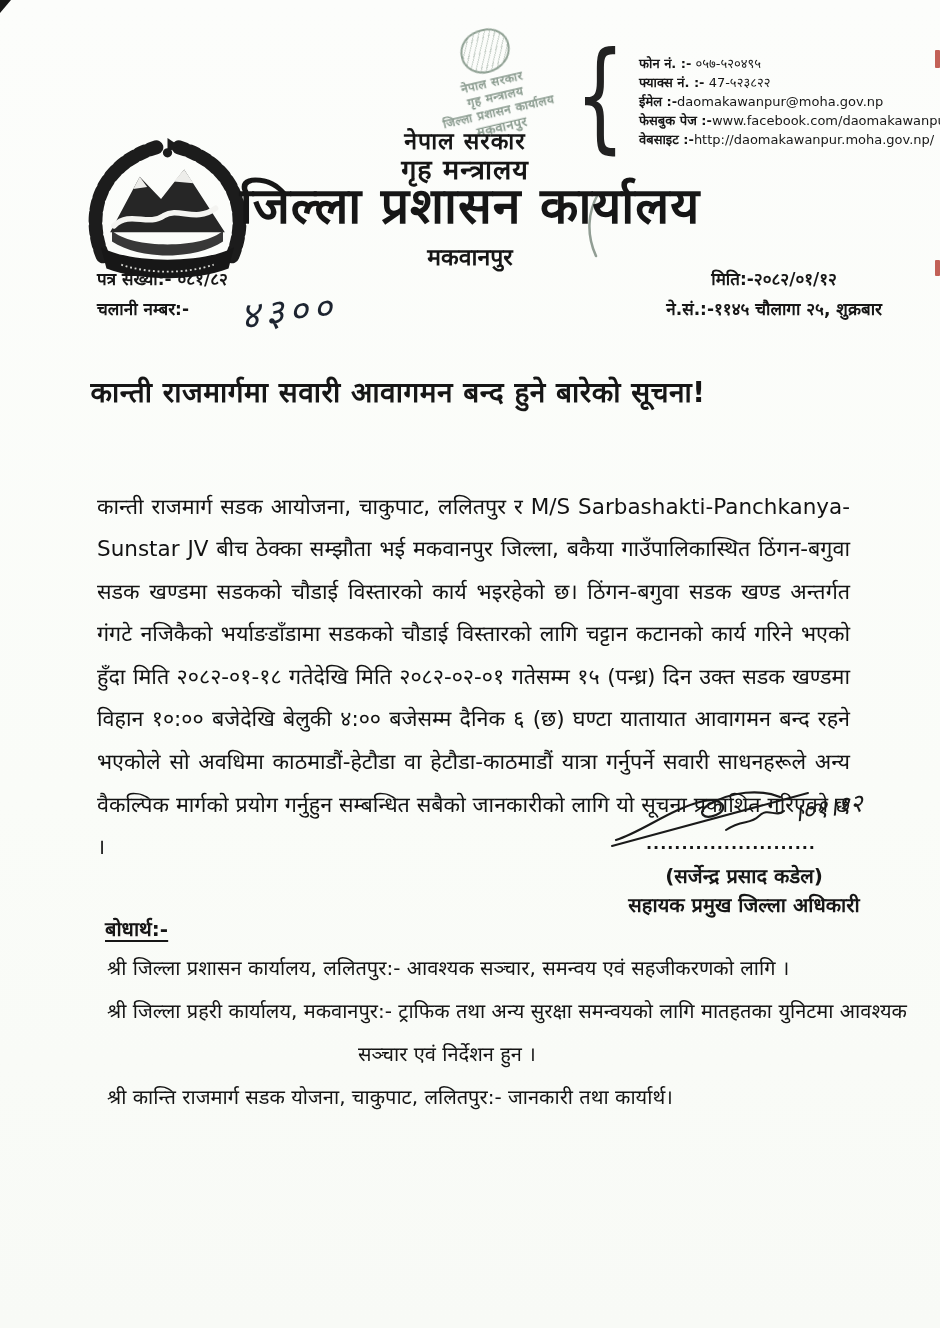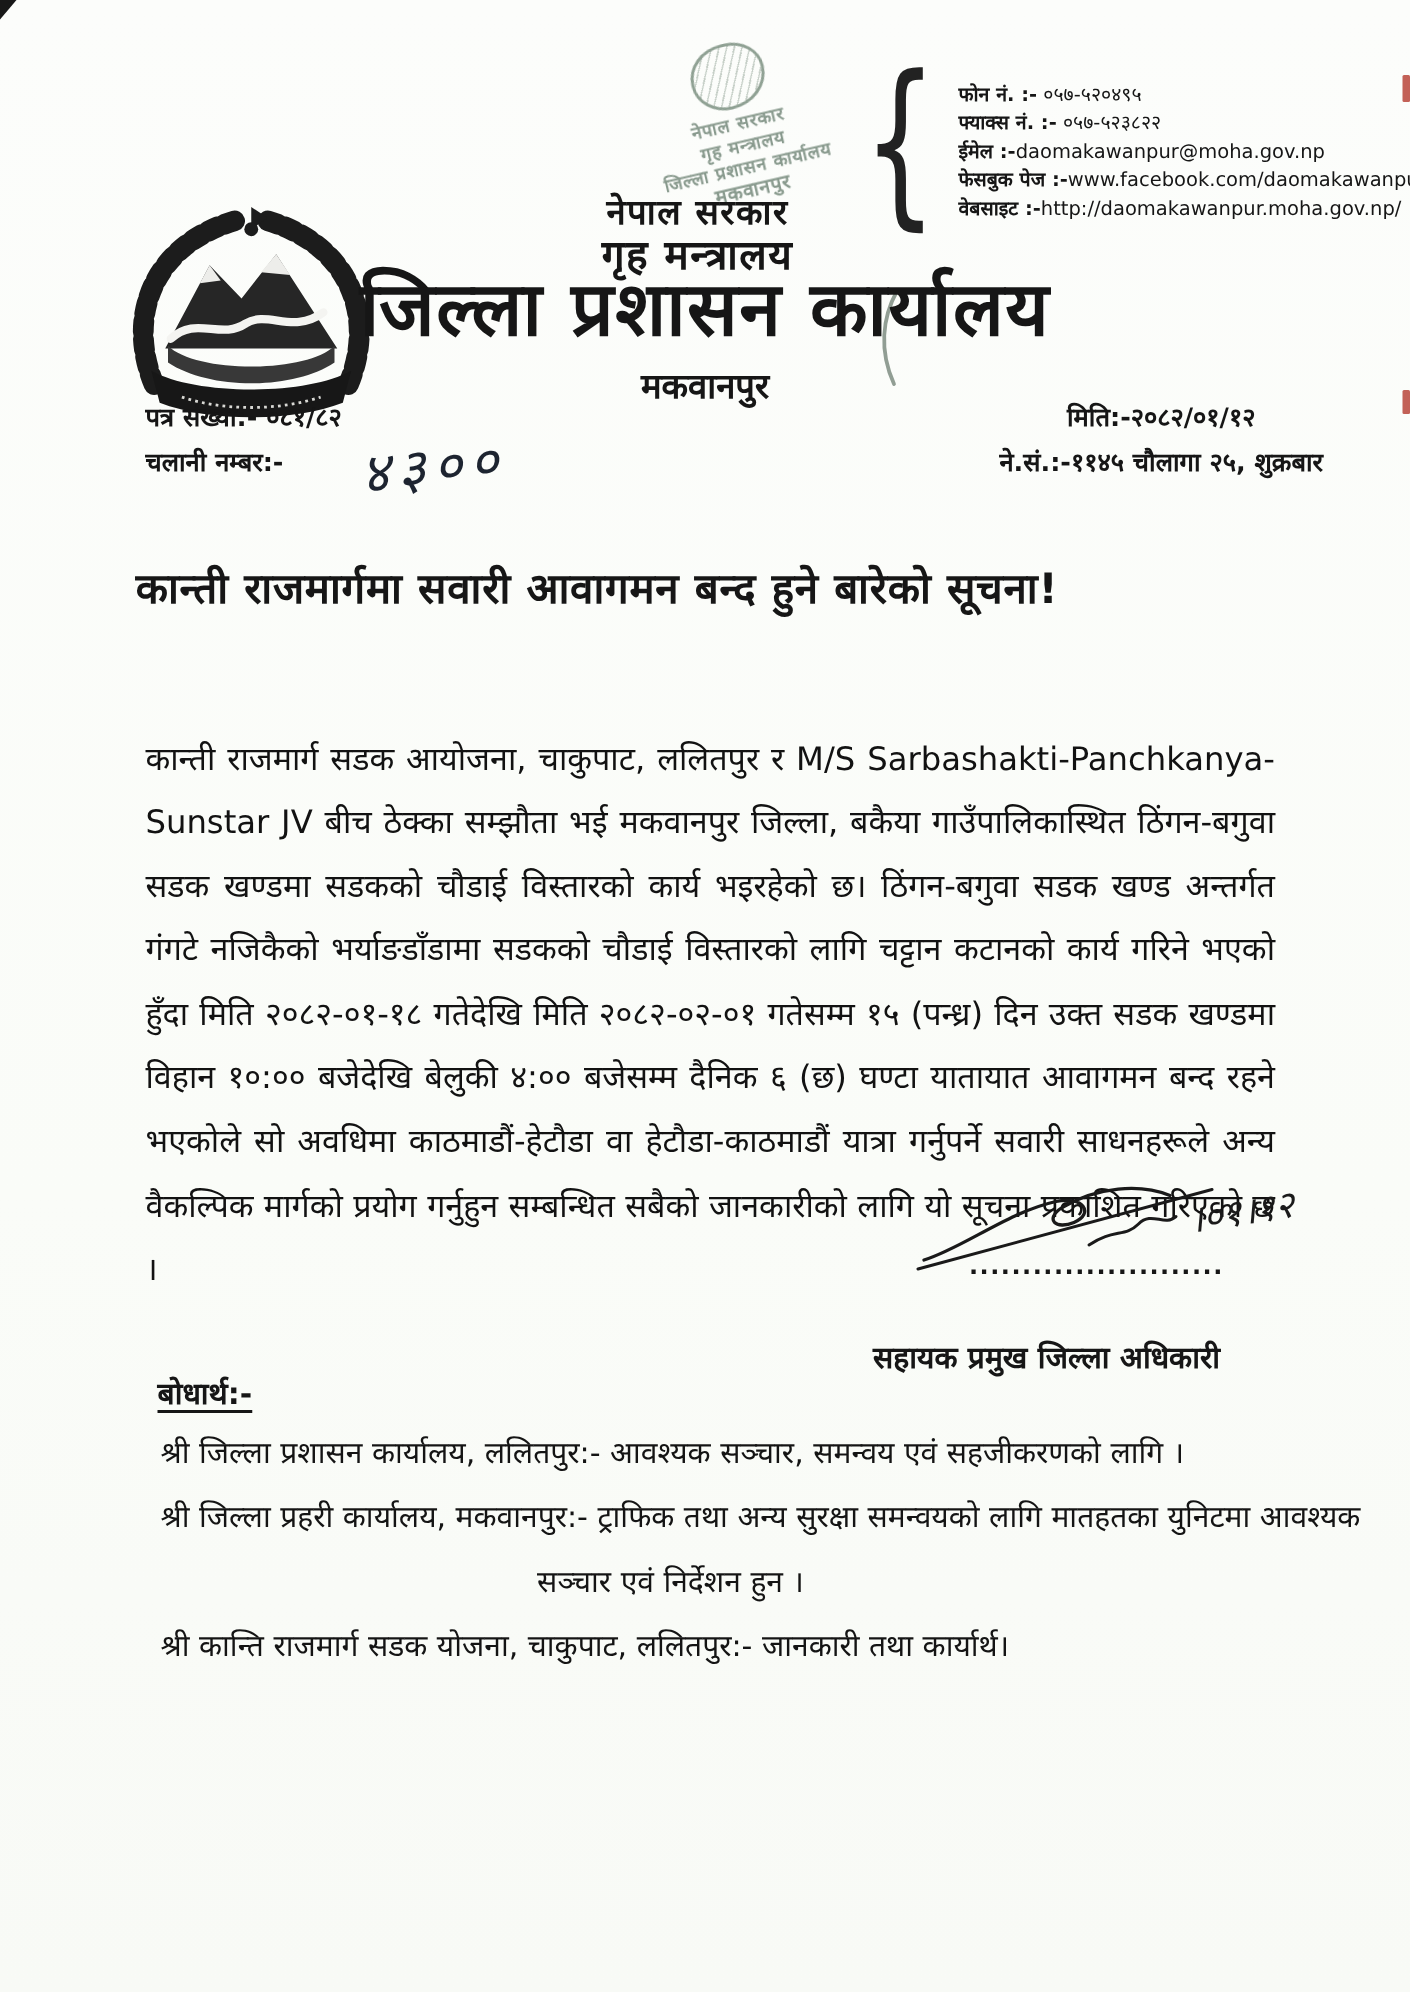--- a/index.html
+++ b/index.html
@@ -43,21 +43,21 @@
     letter-spacing:5px;transform:rotate(-6deg);color:#1d2430;}
   
   .subject{left:0;top:372px;width:796px;text-align:center;font-size:28px;font-weight:700;letter-spacing:.5px;}
   
   .body-text{left:97px;top:464px;width:753px;font-size:21.5px;line-height:42.6px;
     text-align:justify;font-weight:500;color:#121212;}
   
   .sig-scrawl{left:608px;top:786px;}
   .sig-dots{left:646px;top:834px;font-size:16px;font-weight:700;letter-spacing:1px;}
   .sig-name{left:598px;top:862px;width:292px;text-align:center;font-size:20px;font-weight:600;}
-  .sig-title{left:582px;top:891px;width:324px;text-align:left;font-size:20px;font-weight:600;}
+  .sig-title{left:582px;top:891px;width:324px;text-align:center;font-size:20px;font-weight:600;}
   
   .cc-heading{left:105px;top:915px;font-size:20px;font-weight:800;text-decoration:underline;text-underline-offset:4px;}
   .cc-item{font-size:20px;font-weight:400;color:#141414;white-space:nowrap;}
   .cc1{left:107px;top:954px;}
   .cc2{left:107px;top:997px;}
   .cc2b{left:97px;top:1040px;width:700px;text-align:center;white-space:normal;}
   .cc3{left:107px;top:1083px;}
 </style>
 </head>
 <body>
@@ -94,21 +94,21 @@
   </svg>
 
   <div class="abs gov-line">नेपाल सरकार</div>
   <div class="abs ministry-line">गृह मन्त्रालय</div>
   <div class="abs office-title">जिल्ला प्रशासन कार्यालय</div>
   <div class="abs district-line">मकवानपुर</div>
 
   <div class="abs brace">{</div>
   <div class="abs contacts">
     <div class="contact-line"><b>फोन नं. :-</b><span> ०५७-५२०४९५</span></div>
-    <div class="contact-line"><b>फ्याक्स नं. :-</b><span> ०५७-५२३८२२</span></div>
+    <div class="contact-line"><b>फ्याक्स नं. :-</b><span> 47-५२३८२२</span></div>
     <div class="contact-line"><b>ईमेल :-</b><span>daomakawanpur@moha.gov.np</span></div>
     <div class="contact-line"><b>फेसबुक पेज :-</b><span>www.facebook.com/daomakawanpur</span></div>
     <div class="contact-line"><b>वेबसाइट :-</b><span>http://daomakawanpur.moha.gov.np/</span></div>
   </div>
 
   <div class="abs meta-left">
     <div>पत्र संख्या:- ०८१/८२</div>
     <div>चलानी नम्बर:-</div>
   </div>
   <div class="abs hand-number">४३००</div>
@@ -121,20 +121,21 @@
 
   <p class="abs body-text">कान्ती राजमार्ग सडक आयोजना, चाकुपाट, ललितपुर र M/S Sarbashakti-Panchkanya-Sunstar JV बीच ठेक्का सम्झौता भई मकवानपुर जिल्ला, बकैया गाउँपालिकास्थित ठिंगन-बगुवा सडक खण्डमा सडकको चौडाई विस्तारको कार्य भइरहेको छ।  ठिंगन-बगुवा सडक खण्ड अन्तर्गत गंगटे नजिकैको भर्याङडाँडामा सडकको चौडाई विस्तारको लागि चट्टान कटानको कार्य गरिने भएको हुँदा मिति २०८२-०१-१८ गतेदेखि मिति २०८२-०२-०१ गतेसम्म १५ (पन्ध्र) दिन उक्त सडक खण्डमा विहान १०:०० बजेदेखि बेलुकी ४:०० बजेसम्म दैनिक ६ (छ) घण्टा यातायात आवागमन बन्द रहने भएकोले सो अवधिमा काठमाडौं-हेटौडा वा हेटौडा-काठमाडौं यात्रा गर्नुपर्ने सवारी साधनहरूले अन्य वैकल्पिक मार्गको प्रयोग गर्नुहुन सम्बन्धित सबैको जानकारीको लागि यो सूचना प्रकाशित गरिएको छ ।</p>
 
   <svg class="abs sig-scrawl" width="290" height="64" viewBox="0 0 290 64">
     <path d="M8,54 C34,46 64,22 96,15 C114,11 122,23 108,29 C96,34 88,27 100,19 C124,5 152,3 172,11" stroke="#1a1a1a" stroke-width="2.2" fill="none" stroke-linecap="round"></path>
     <path d="M4,60 L200,7" stroke="#1a1a1a" stroke-width="2" fill="none" stroke-linecap="round"></path>
     <path d="M118,44 C134,33 142,39 151,30 C160,21 168,32 176,25" stroke="#1a1a1a" stroke-width="2" fill="none" stroke-linecap="round"></path>
     <text x="186" y="36" font-size="25" font-style="italic" fill="#1a1a1a" transform="rotate(-9 186 36)">।०१।१२</text>
   </svg>
   <div class="abs sig-dots">........................</div>
+  <div class="abs sig-name">(सर्जेन्द्र प्रसाद कडेल)</div>
   <div class="abs sig-title">सहायक प्रमुख जिल्ला अधिकारी</div>
 
   <div class="abs cc-heading">बोधार्थ:-</div>
   <div class="abs cc-item cc1">श्री जिल्ला प्रशासन कार्यालय, ललितपुर:- आवश्यक सञ्चार, समन्वय एवं सहजीकरणको लागि ।</div>
   <div class="abs cc-item cc2">श्री जिल्ला प्रहरी कार्यालय, मकवानपुर:- ट्राफिक तथा अन्य सुरक्षा समन्वयको लागि मातहतका युनिटमा आवश्यक</div>
   <div class="abs cc-item cc2b">सञ्चार एवं निर्देशन हुन ।</div>
   <div class="abs cc-item cc3">श्री कान्ति राजमार्ग सडक योजना, चाकुपाट, ललितपुर:- जानकारी तथा  कार्यार्थ।</div>
 
 </div>
 

